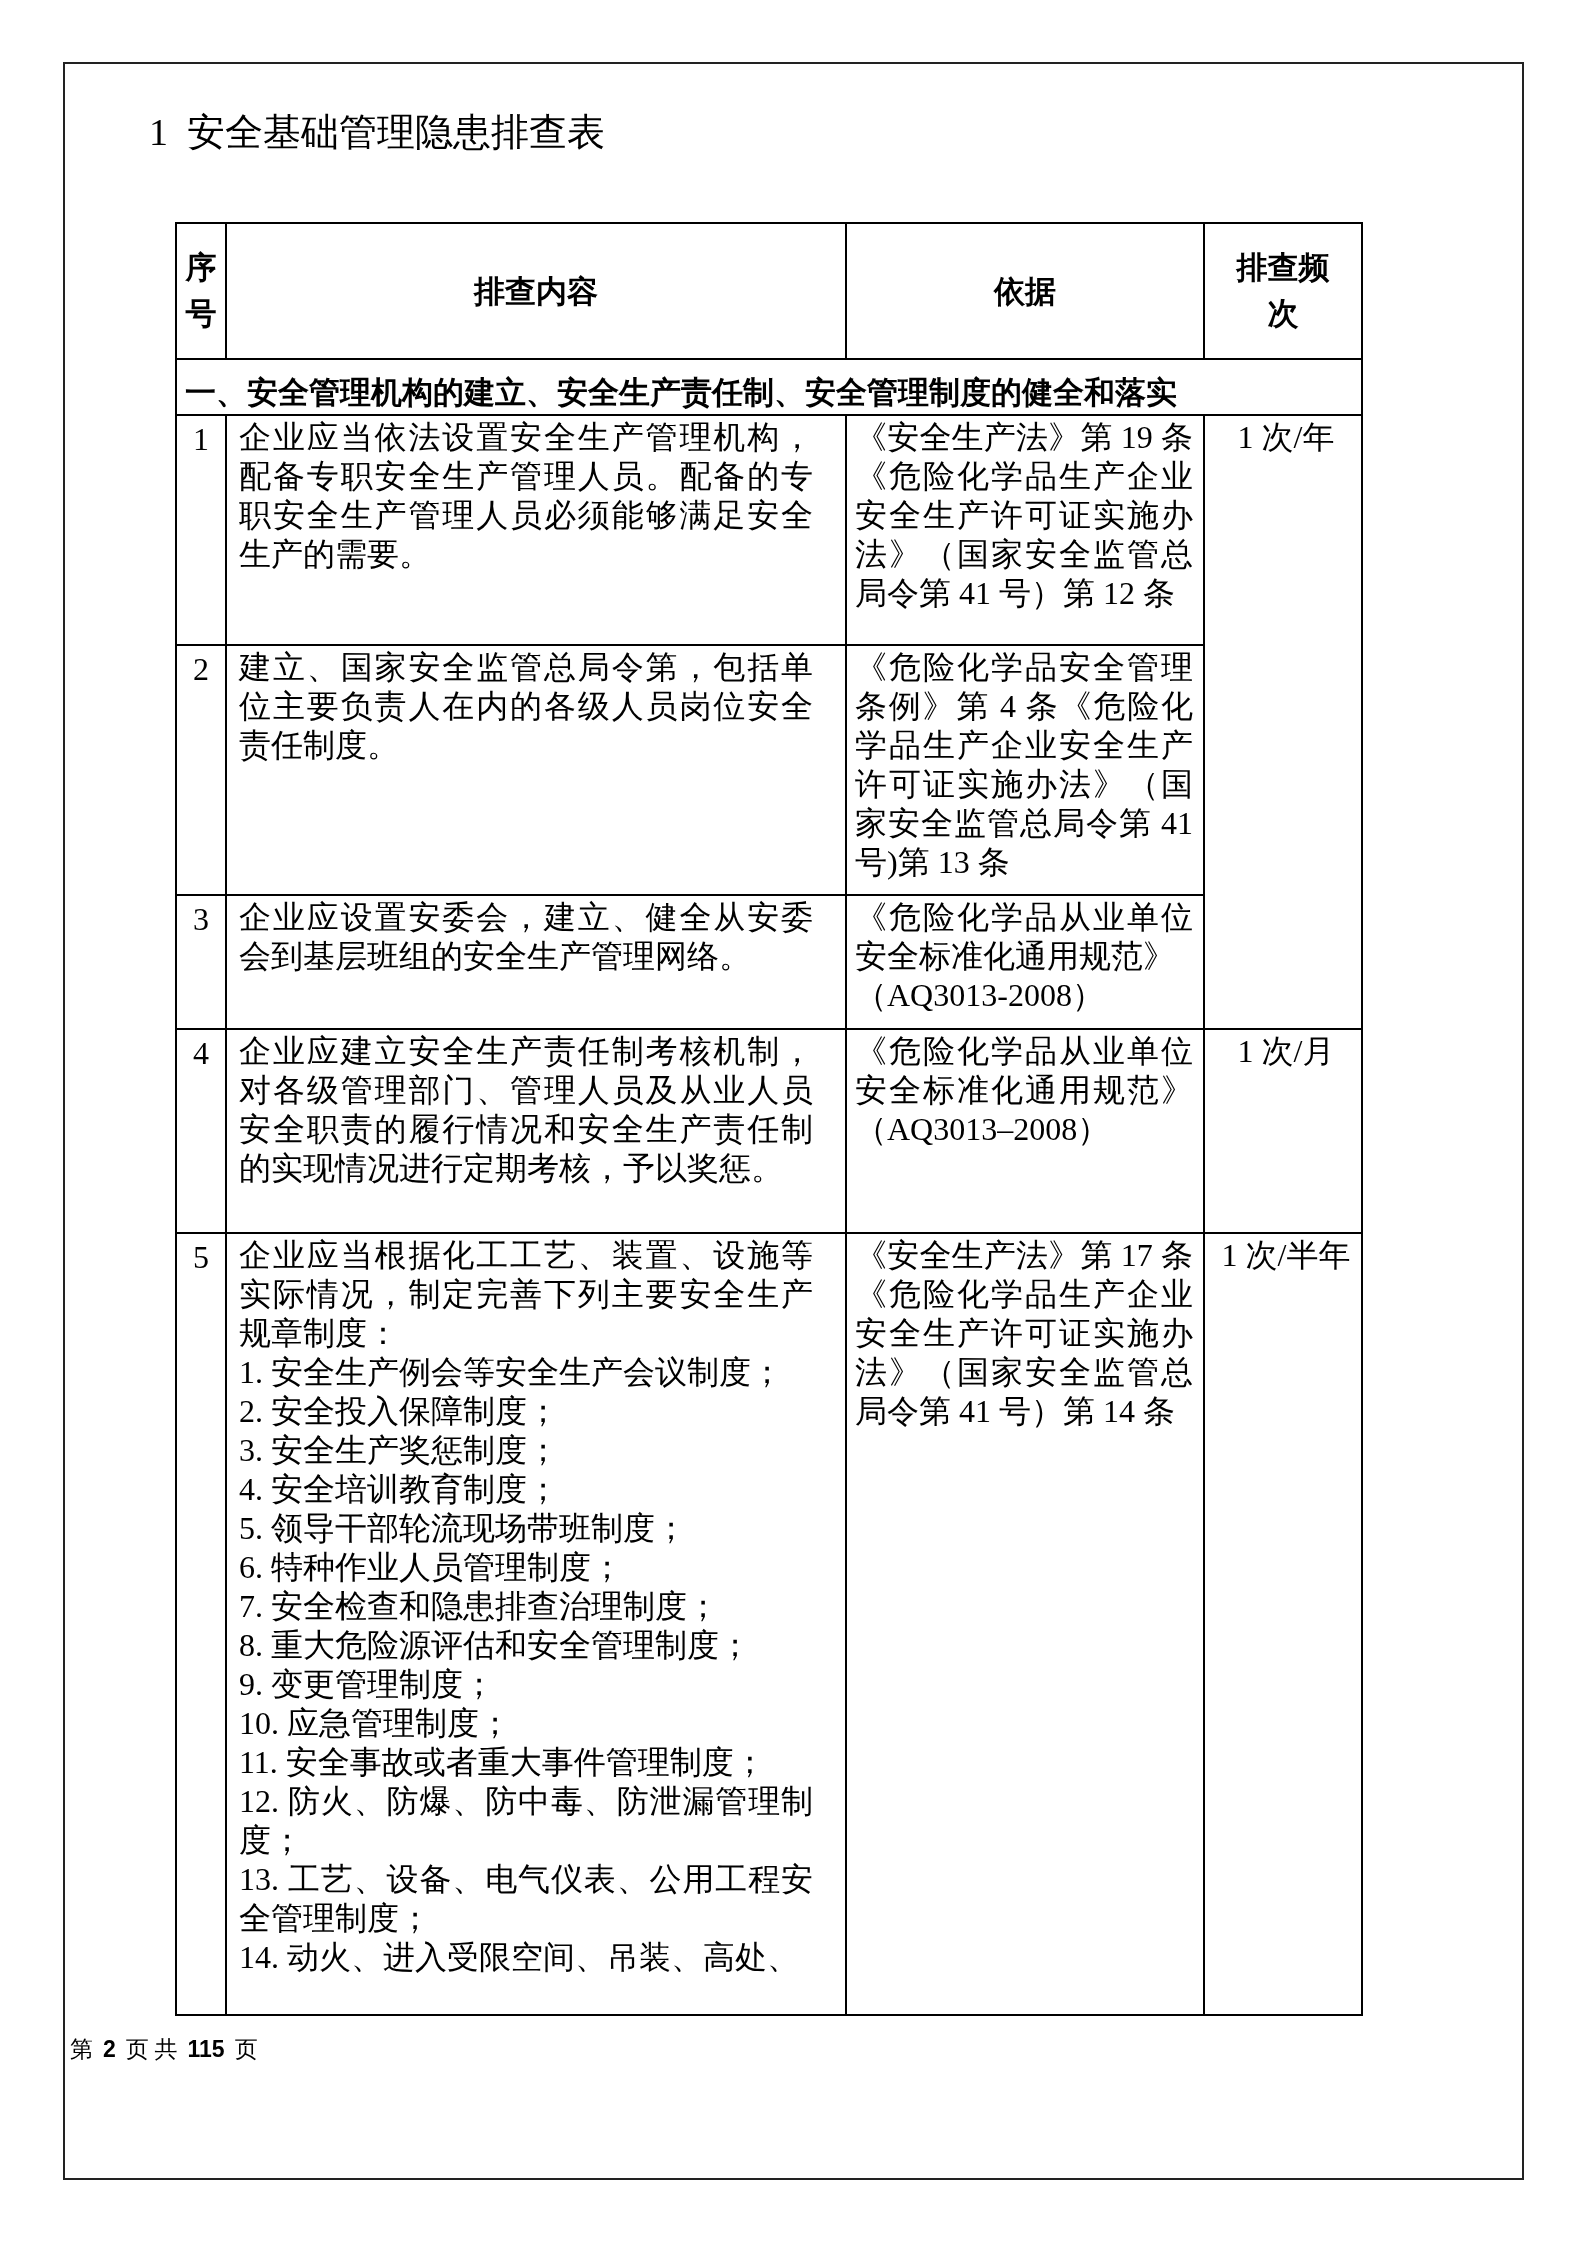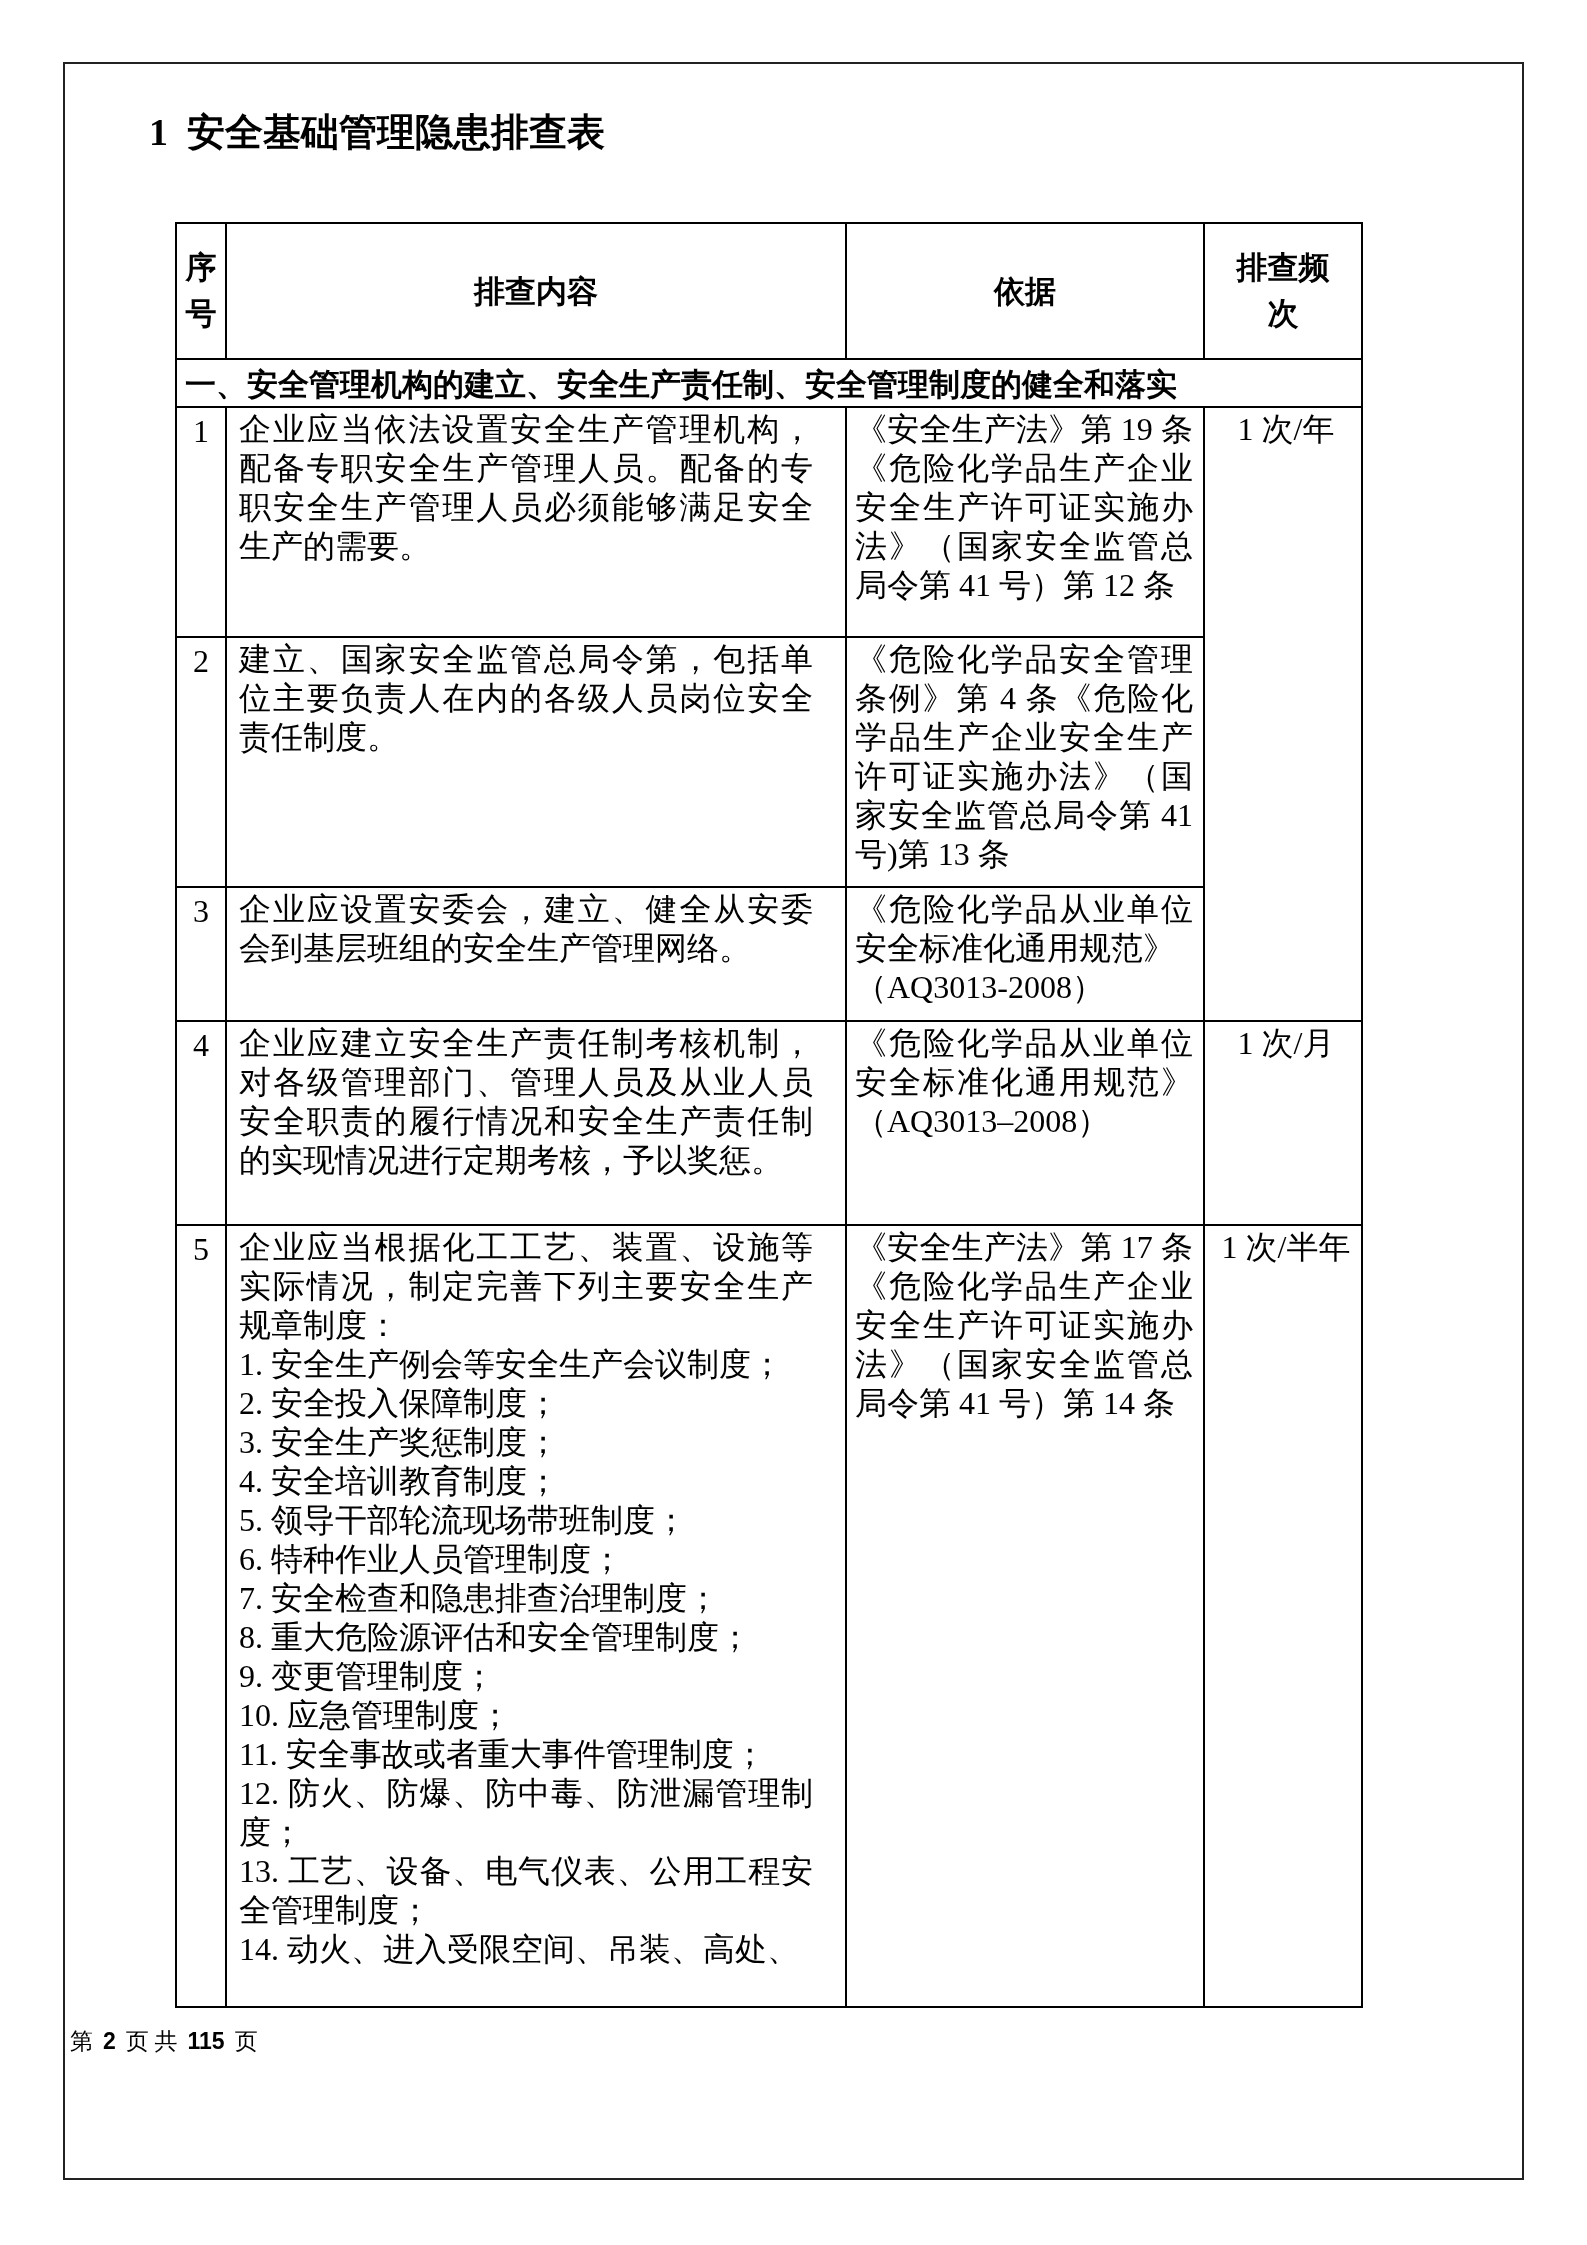--- a/index.html
+++ b/index.html
@@ -22,21 +22,21 @@
     margin-top: 46px;
     text-align: center;
     font-size: 25px;
     font-weight: bold;
     letter-spacing: 1px;
     white-space: pre;
   }
   .doc-title {
     margin: 46px 17px 0 84px;
     font-size: 38px;
-    font-weight: bold;
+    font-weight: normal;
     white-space: pre;
     line-height: 44px;
   }
   table.inspection {
     margin: 68px 0 0 110px;
     width: 1186px;
     border-collapse: collapse;
     table-layout: fixed;
   }
   table.inspection th,
@@ -60,21 +60,21 @@
     text-align: center;
   }
   .th-freq-wrap { width: 100px; }
   tr.section-row { height: 46px; }
   td.section-cell {
     font-family: "Liberation Sans", "DejaVu Sans", sans-serif;
     font-weight: bold;
     font-size: 31px;
     line-height: 42px;
     text-align: left;
-    padding: 4px 4px 0 8px;
+    padding: 12px 4px 0 8px;
     white-space: nowrap;
     overflow: hidden;
   }
   td.body-cell {
     font-size: 32px;
     line-height: 39px;
     vertical-align: top;
   }
   td.no-cell {
     text-align: center;

